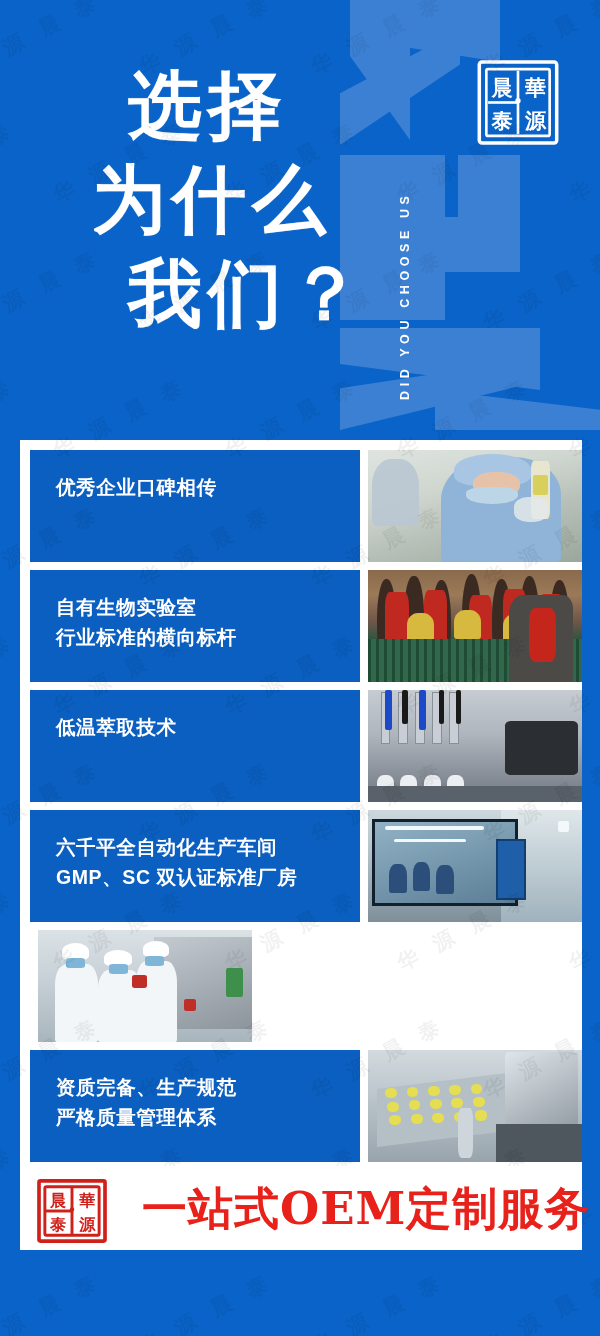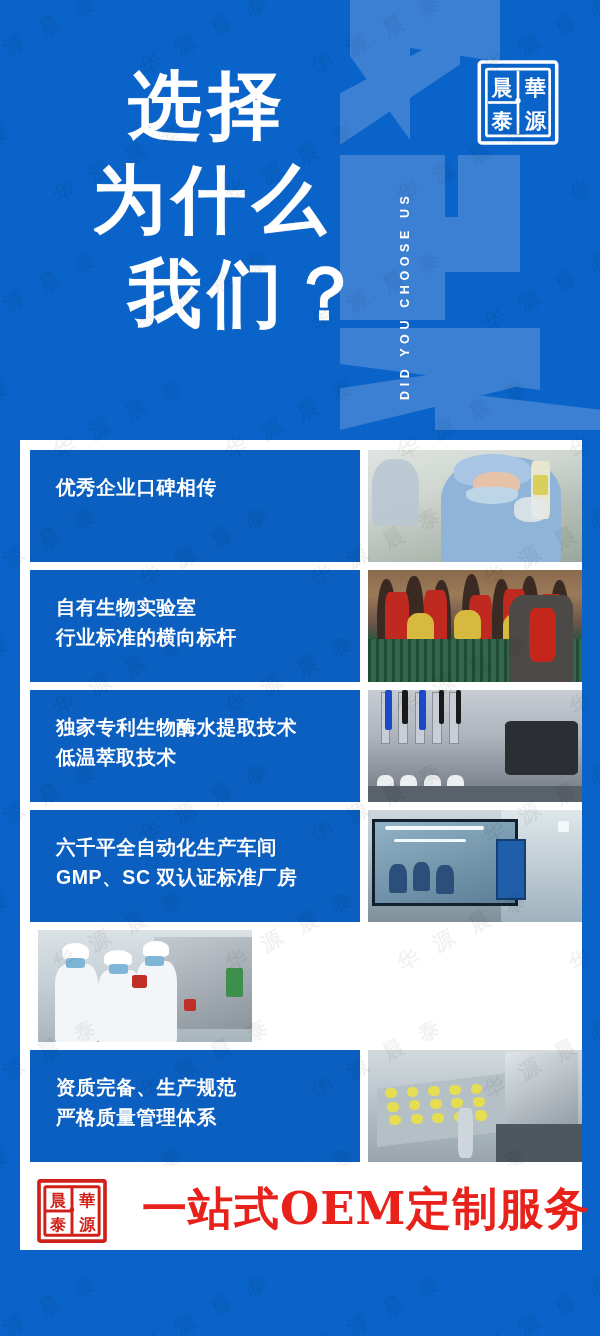--- a/index.html
+++ b/index.html
@@ -328,21 +328,20 @@
           <div class="y" style="left:63%;top:39%"></div>
           <div class="table"></div>
           <div class="suit"></div>
             <div class="scarf"></div>
         </div>
       </div>
     </div>
 
     <div class="card-row">
       <div class="card-text">
-        <span class="ln">独家专利生物酶水提取技术</span>
         <span class="ln">低温萃取技术</span>
       </div>
       <div class="card-photo">
         <div class="ph-inner p3">
           <div class="dark"></div>
           <div class="nz" style="left:6%"></div>
             <div class="nz" style="left:14%"></div>
           <div class="nz" style="left:22%"></div>
             <div class="nz" style="left:30%"></div>
           <div class="nz" style="left:38%"></div>

